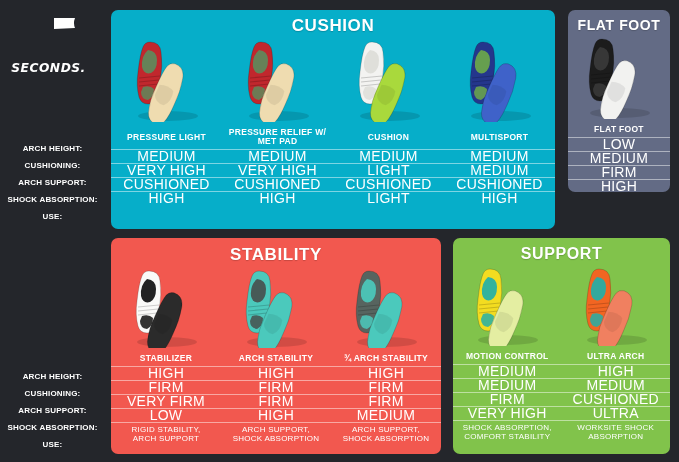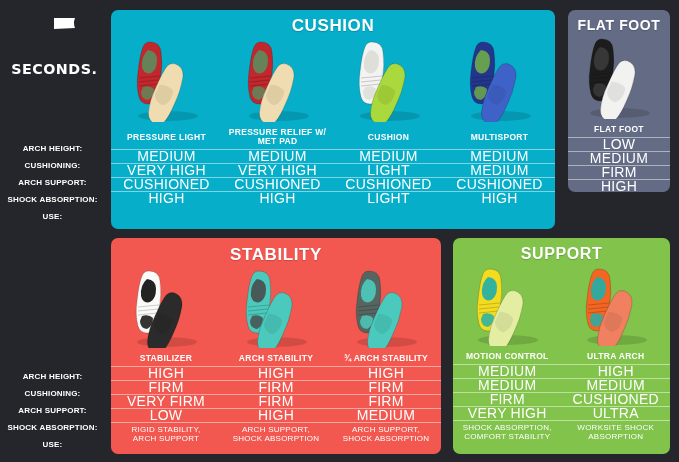--- a/index.html
+++ b/index.html
@@ -34,24 +34,25 @@
   #logo .flag {
     position: absolute;
     left: 41px; top: 3px;
     width: 23px; height: 13px;
   }
   #logo .seconds {
     position: absolute;
     left: 0; top: 47px;
     font-family: "DejaVu Sans", sans-serif;
     font-weight: bold;
-    font-size: 14px;
+    font-size: 12px;
     letter-spacing: 0.5px;
     color: #ffffff;
     transform: scaleX(1.02);
+    font-style: italic;
   }
 
   
   .panel {
     position: absolute;
     border-radius: 7px;
     overflow: hidden;
   }
   .panel-title {
     text-align: center;

